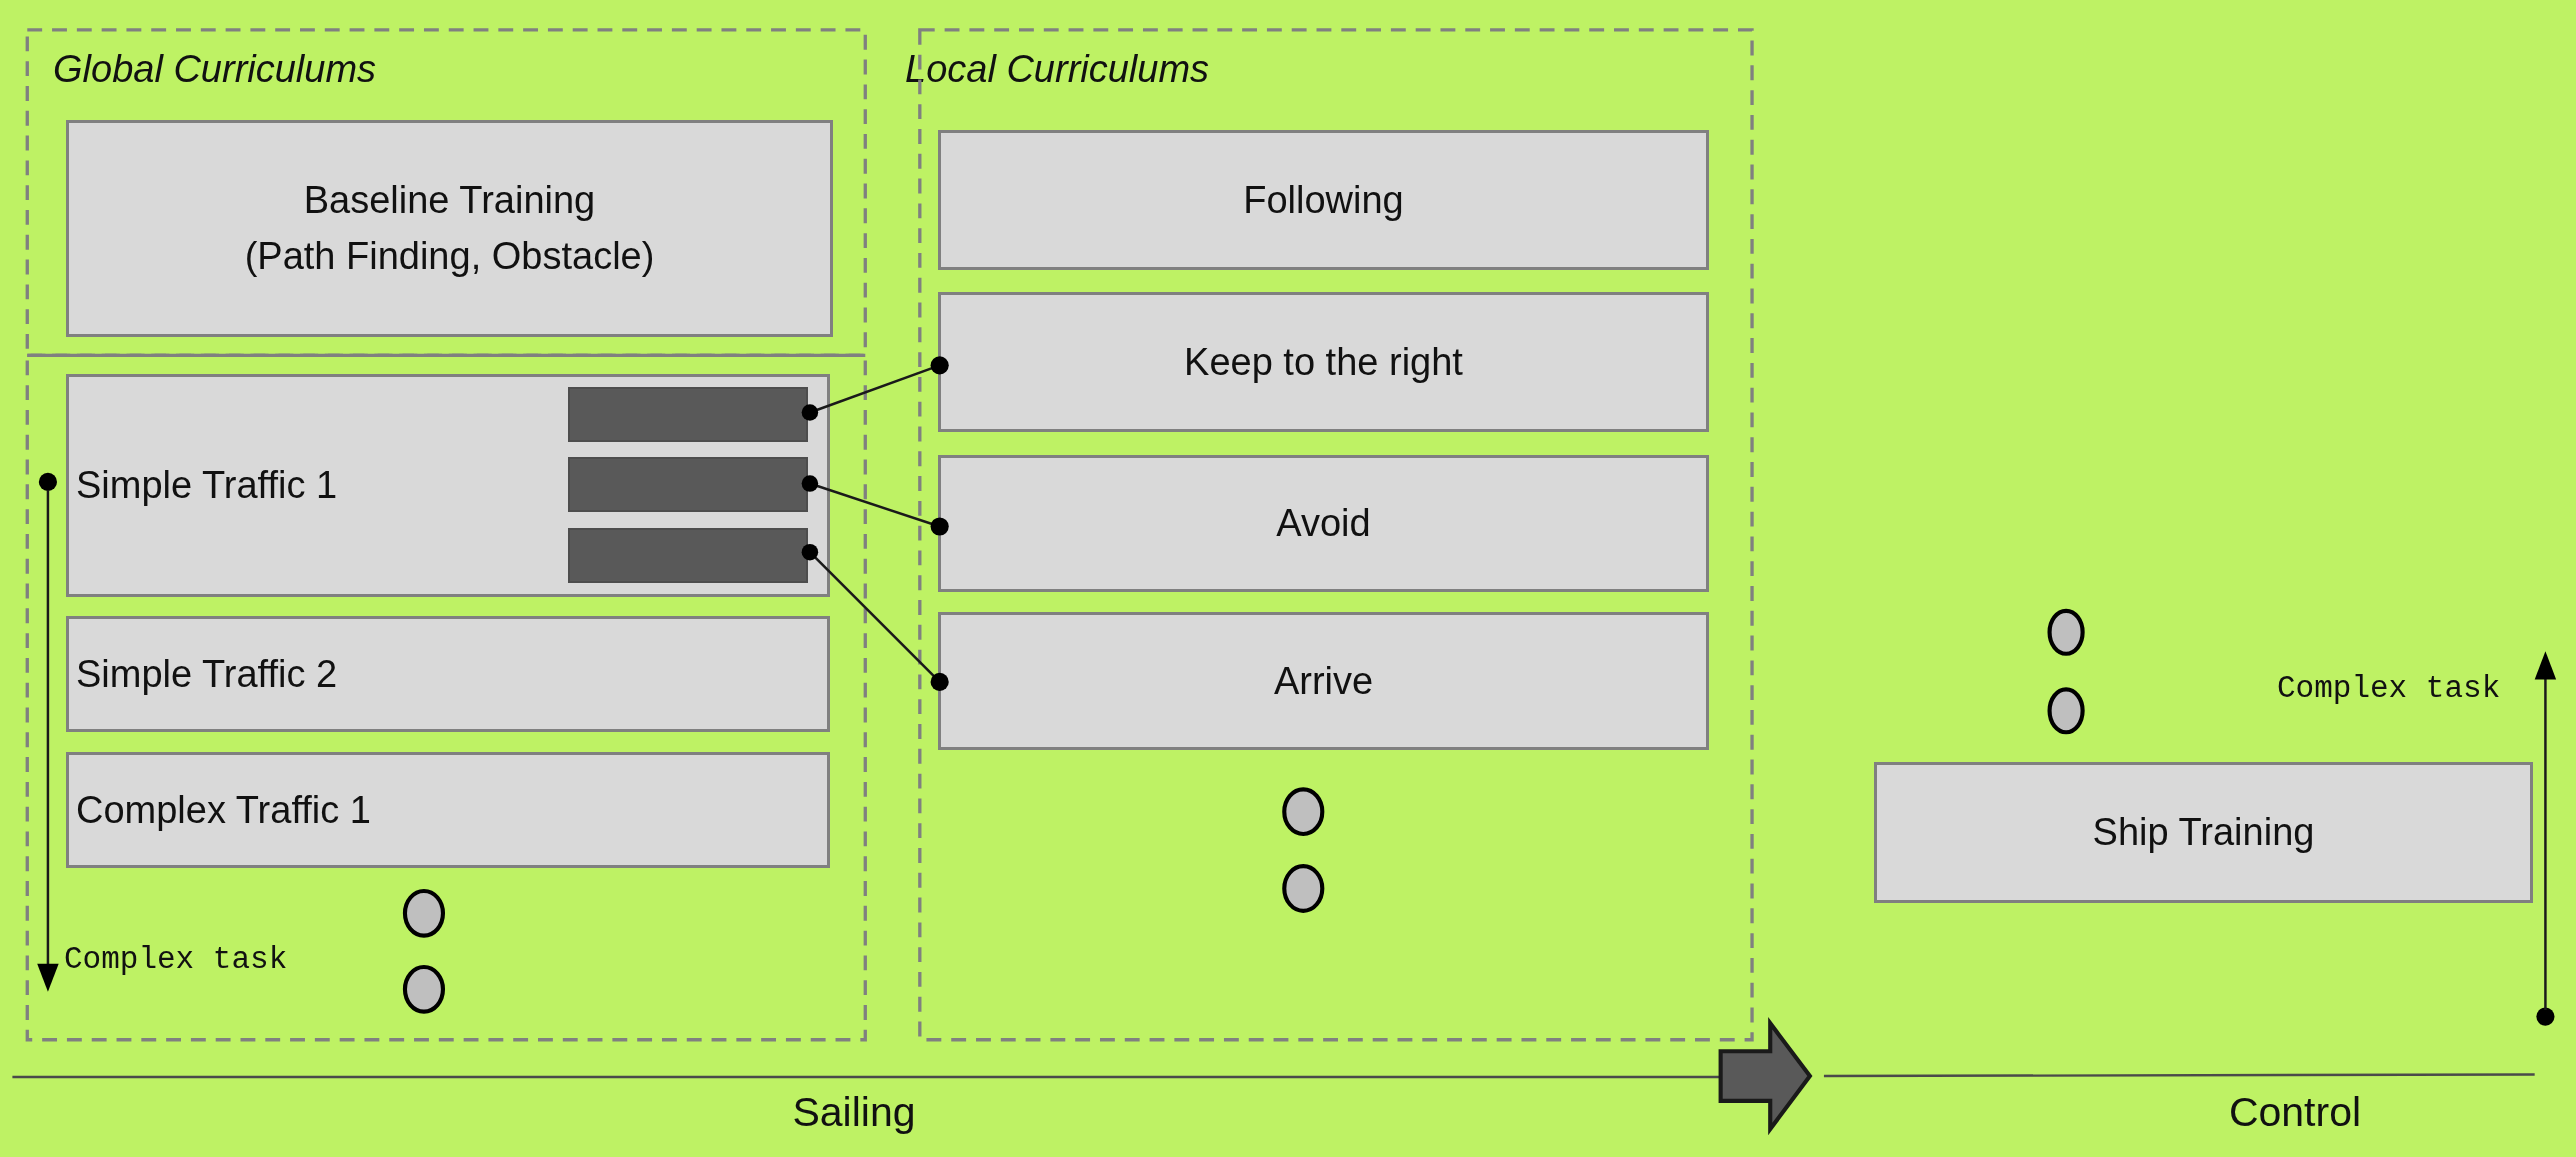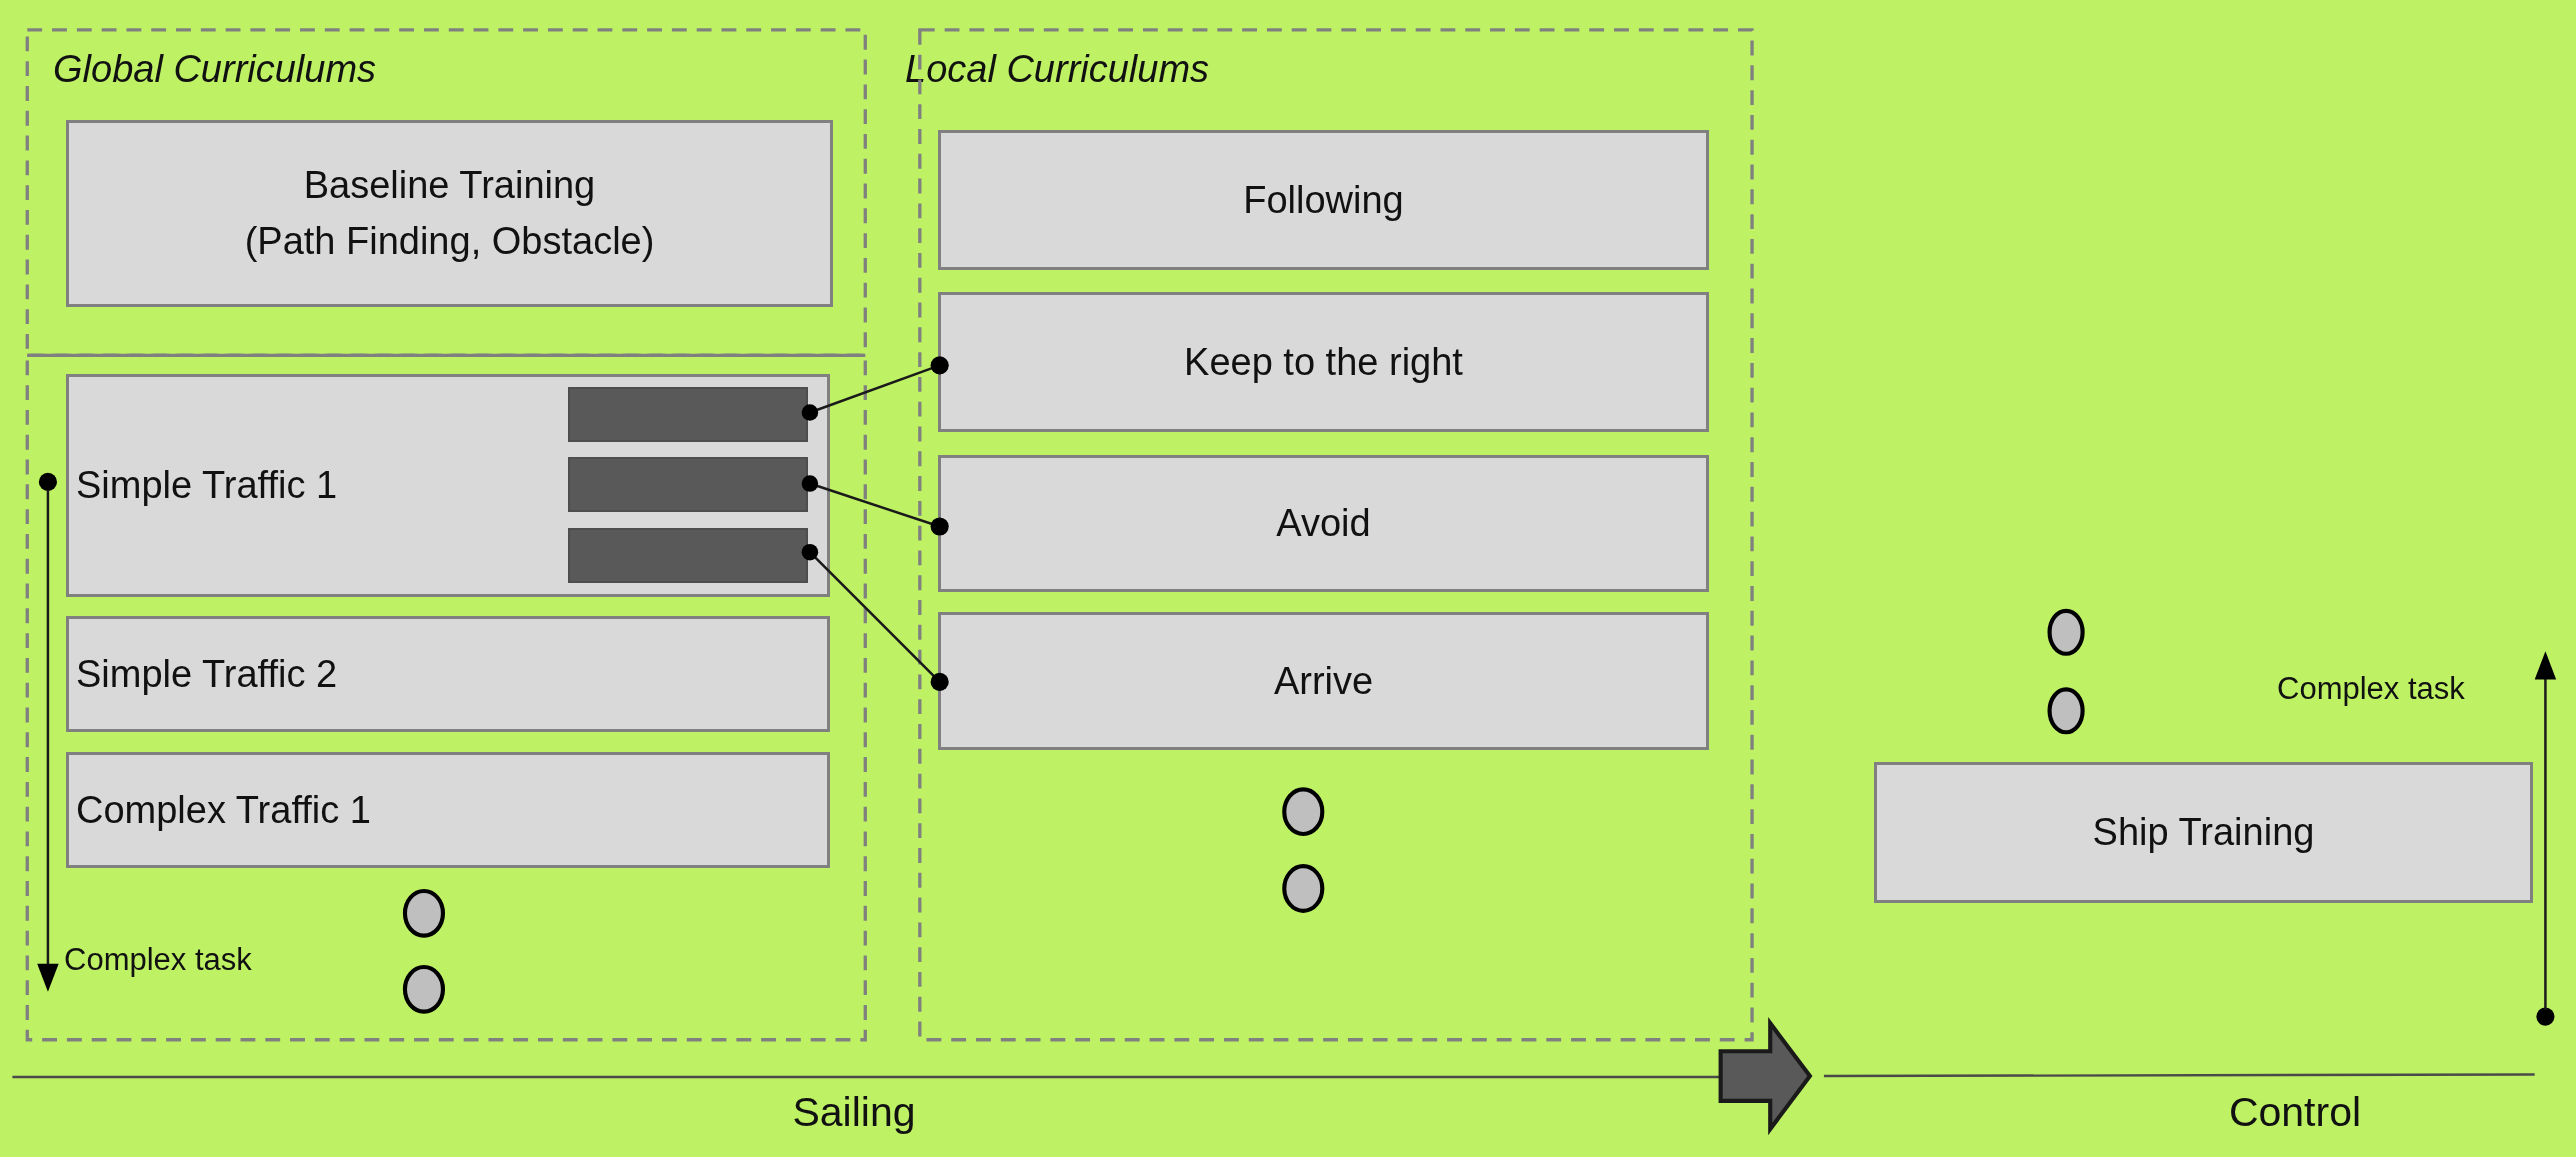--- a/index.html
+++ b/index.html
@@ -38,20 +38,21 @@
     color:#111111;
     z-index:2;
     white-space:nowrap;
   }
   .annotation{
     position:absolute;
     font-size:31px;
     color:#111111;
     z-index:3;
     white-space:nowrap;
+    font-family:Liberation Mono, monospace;
   }
   .footer-label{
     position:absolute;
     font-size:41px;
     color:#111111;
     z-index:3;
     width:248px;
     text-align:center;
     white-space:nowrap;
   }
@@ -71,21 +72,21 @@
     pointer-events:none;
   }
 </style>
 </head>
 <body>
 
 <div id="canvas">
 
   <div class="group-title" style="left:53px;top:48px;">Global Curriculums</div>
 
-  <div class="node" style="left:66px;top:120px;width:767px;height:187px;">
+  <div class="node" style="left:66px;top:120px;width:767px;height:217px;">
     <div class="two-line">
       <div>Baseline Training</div>
       <div>(Path Finding, Obstacle)</div>
     </div>
   </div>
 
   <div class="node left-label" style="left:66px;top:374px;width:764px;height:223px;">
     <span>Simple Traffic 1</span>
     <div class="sub-bar" style="top:10px;"></div>
     <div class="sub-bar" style="top:80px;"></div>

